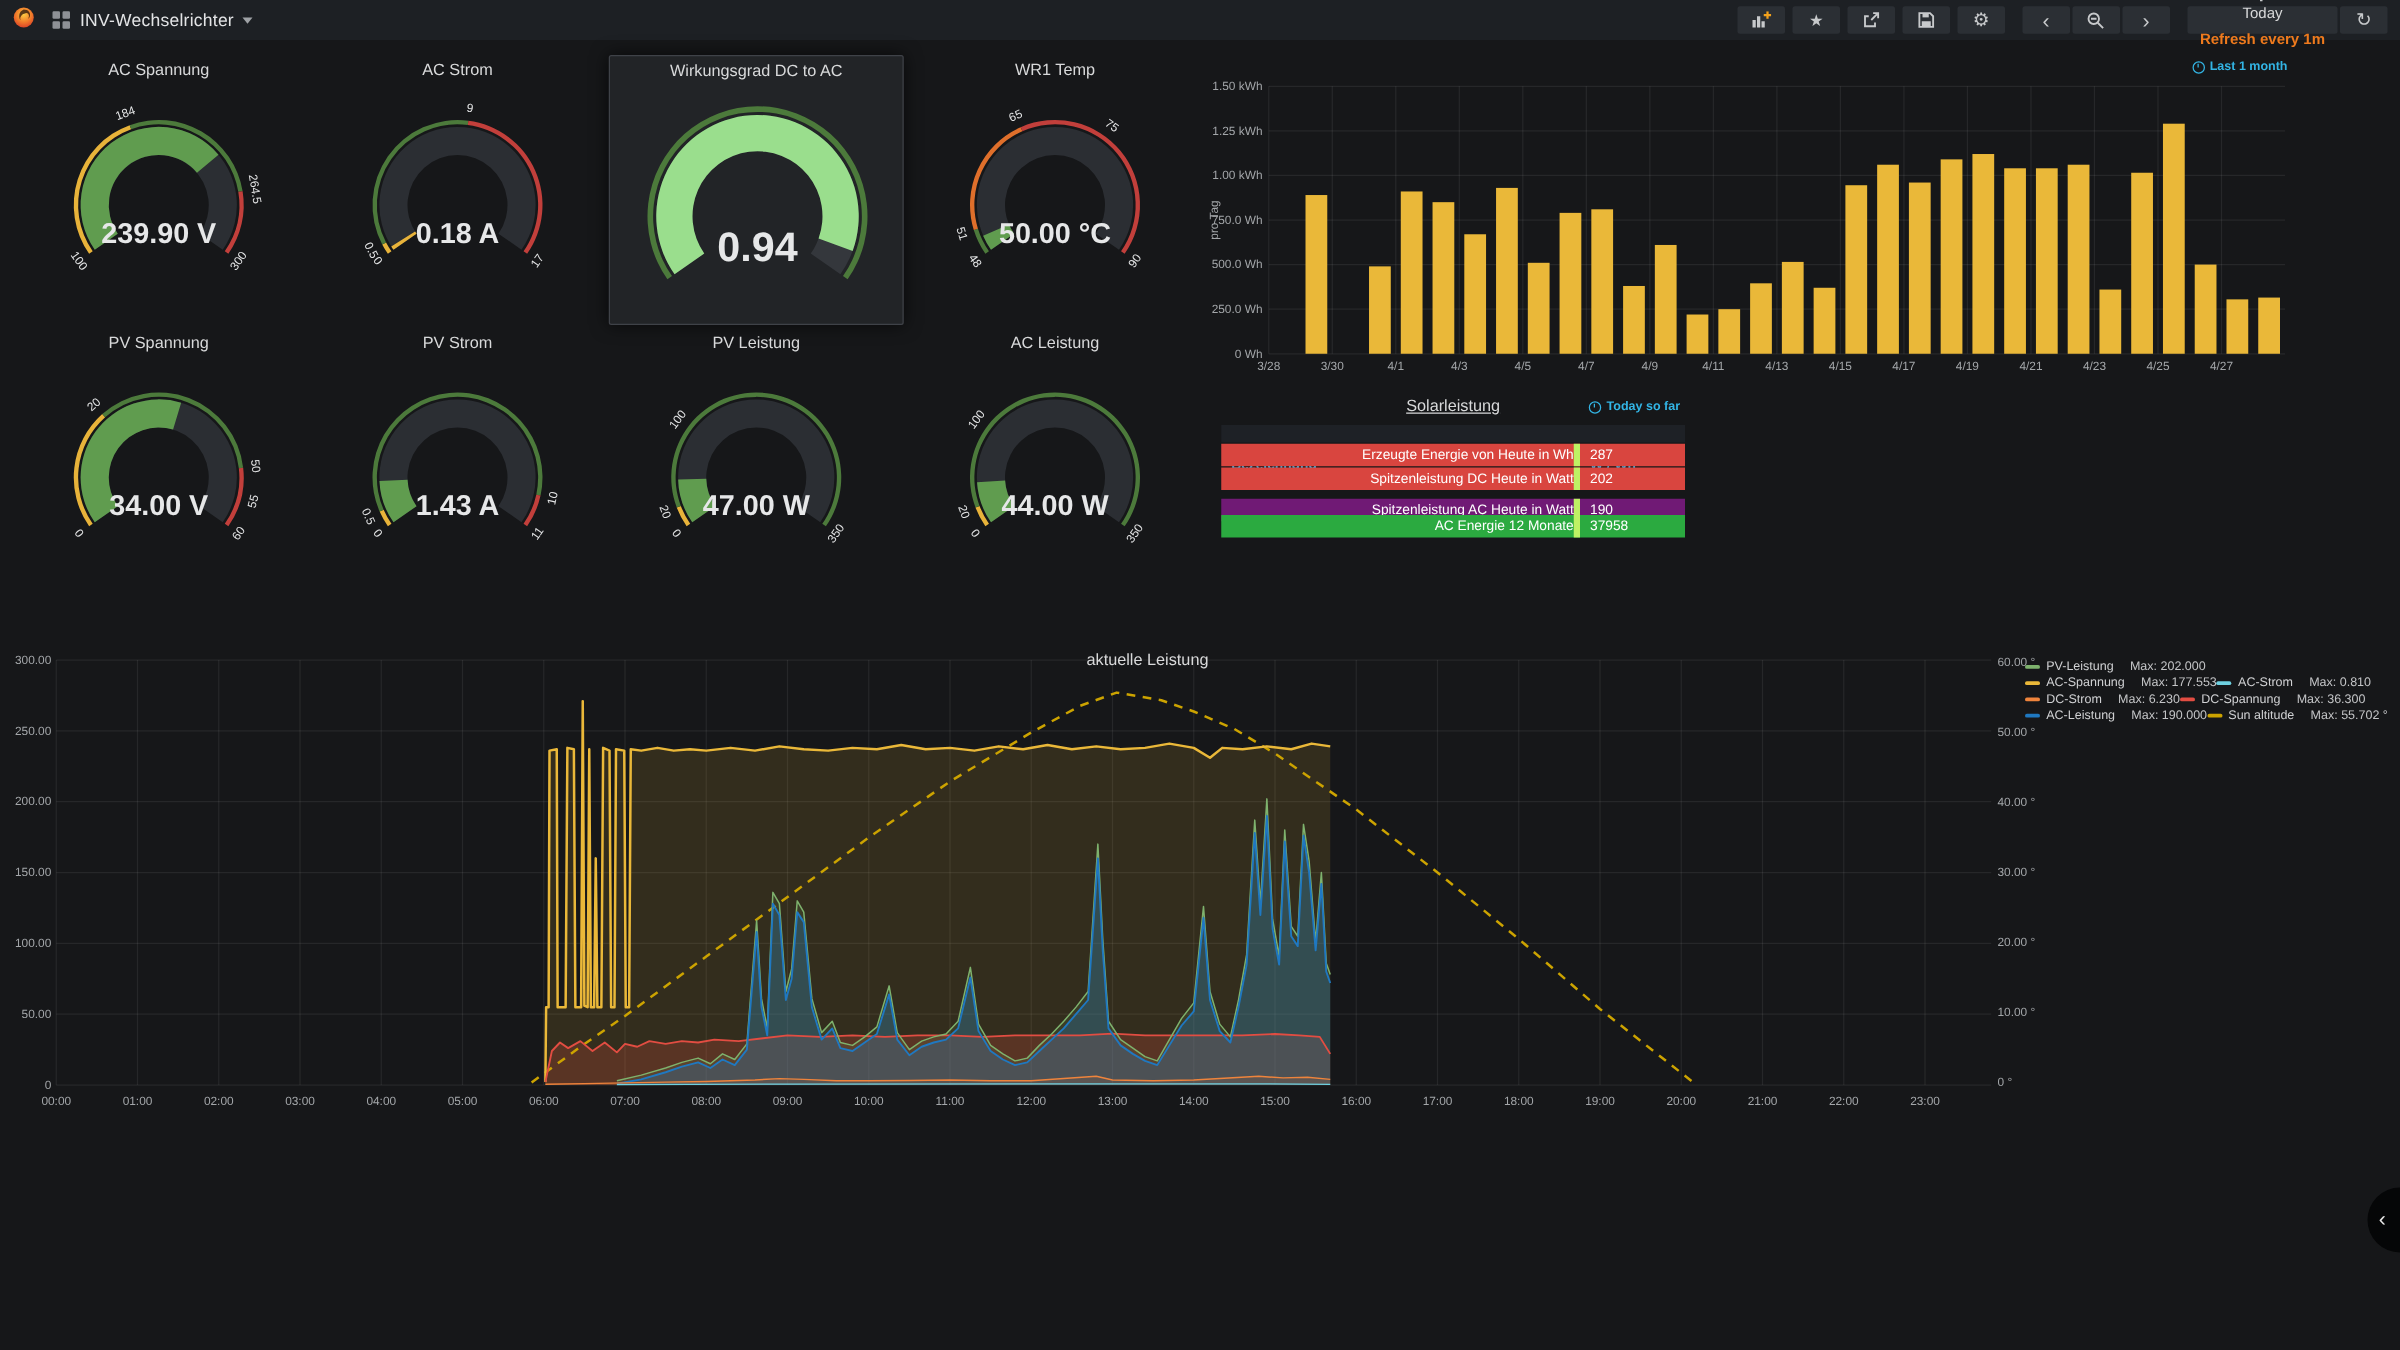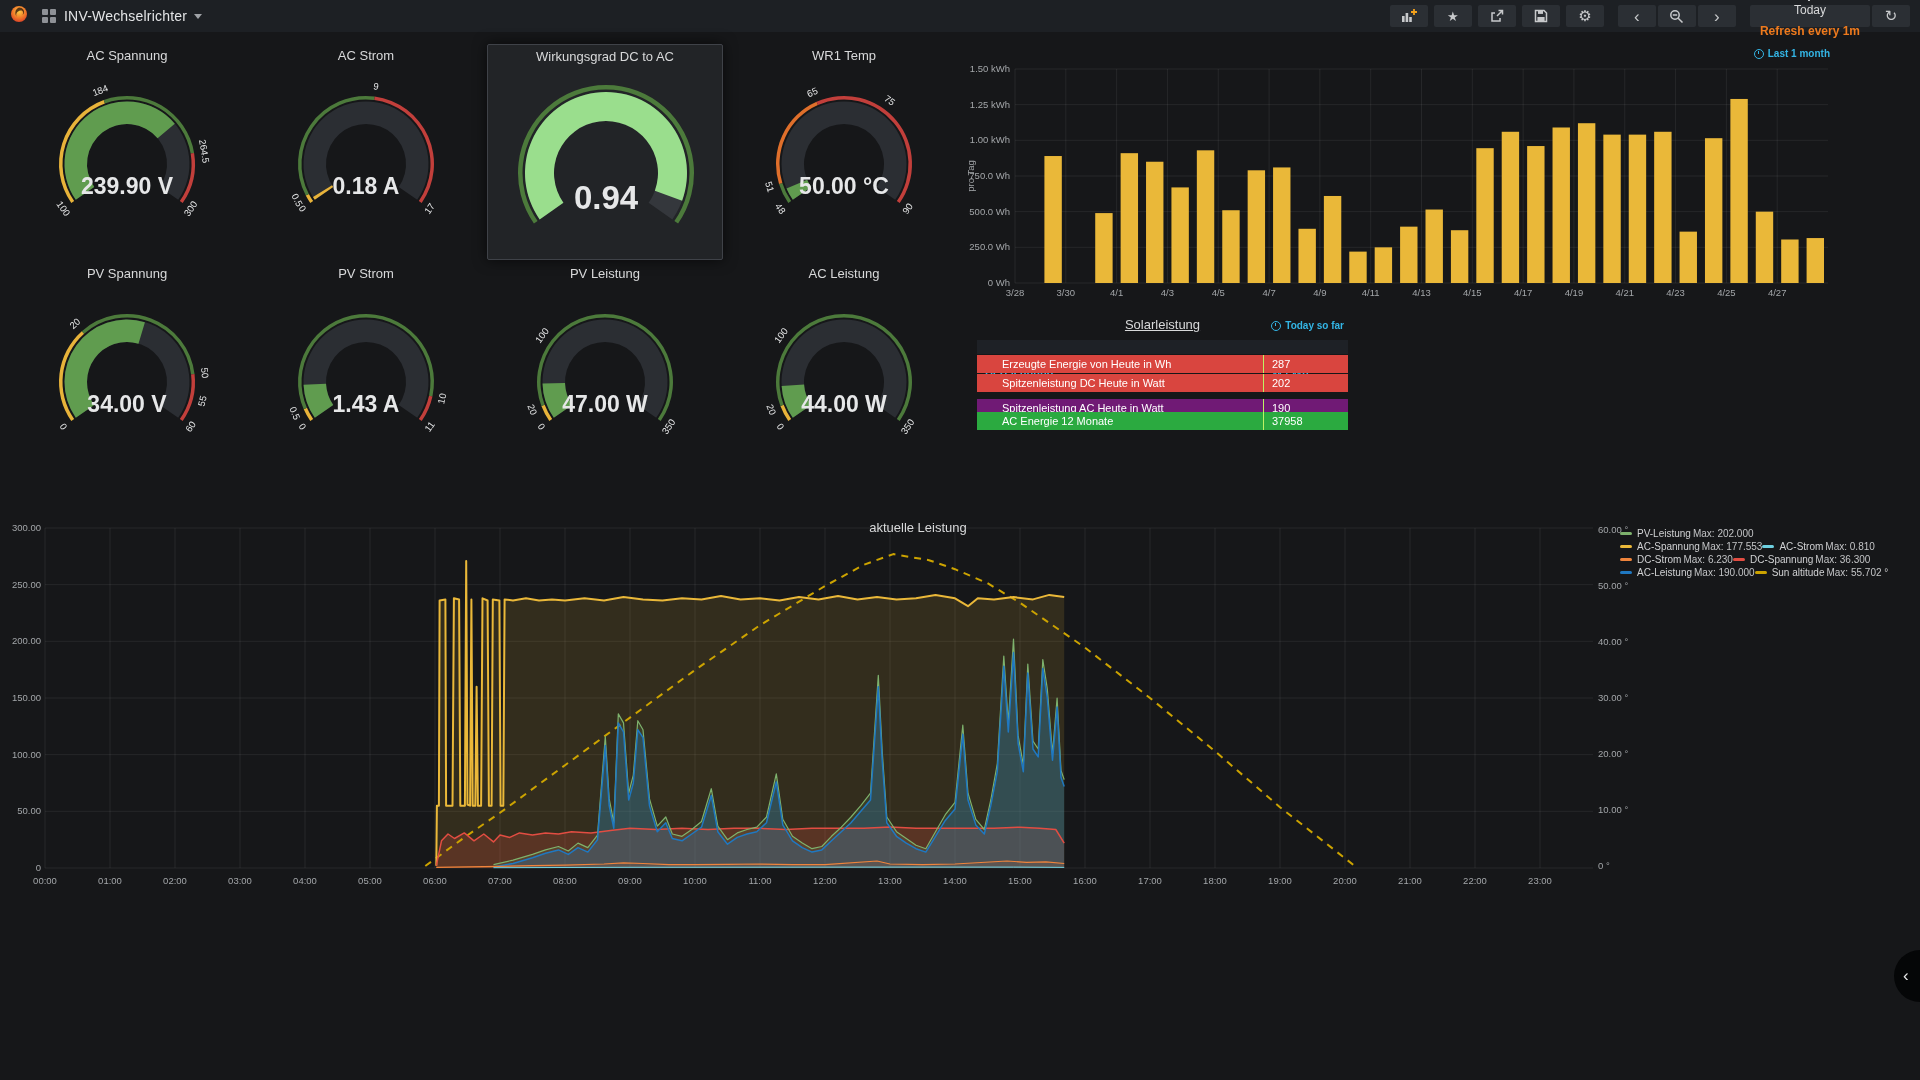--- a/index.html
+++ b/index.html
@@ -32,28 +32,28 @@
   .panel.hl{background:#222427;border:1px solid #3f4248;box-shadow:0 0 14px rgba(0,0,0,.65);border-radius:2px;}
   .gauge-value{fill:#e6e7e8;font-weight:bold;}
   .time-note{position:absolute;font-size:10px;font-weight:bold;color:#33b5e5;display:flex;align-items:center;gap:4px;}
   .time-note .mini-clock{width:8px;height:8px;border:1.2px solid #33b5e5;border-radius:50%;position:relative;}
   .time-note .mini-clock::after{content:"";position:absolute;left:2.8px;top:1px;width:1.2px;height:3px;background:#33b5e5;}
   
   #solar-table .hdr{position:absolute;left:0;right:0;height:14px;background:#1e2126;display:flex;}
   #solar-table .hdr span{font-size:11px;font-weight:bold;color:#33b5e5;line-height:14px;margin-top:25px;}
   .trow{position:absolute;left:0;right:0;height:18px;display:flex;}
   .trow .c1,.trow .c2{font-size:11px;color:#fff;line-height:18px;}
-  .trow .c1{width:287px;padding-left:25px;box-sizing:border-box;border-right:1px solid #bef264;}
+  .trow .c1{width:287px;padding-left:25px;box-sizing:border-box;border-right:5px solid #bef264;text-align:right;}
   .trow .c2{padding-left:8px;flex:1;}
   
   #legend{position:absolute;left:1620px;top:527px;font-size:10px;color:#d0d1d3;}
   .lrow{display:flex;height:13px;align-items:center;}
   .lentry{display:flex;align-items:center;min-width:108px;}
   .lswatch{width:12px;height:3px;border-radius:2px;margin-right:5px;flex:none;}
-  .lname{margin-right:2px;white-space:nowrap;}
+  .lname{margin-right:13px;white-space:nowrap;}
   .lmax{white-space:nowrap;color:#c3c4c6;}
   
   #fab{position:absolute;left:1894px;top:950px;width:52px;height:52px;border-radius:50%;
        background:#050607;display:flex;align-items:center;padding-left:9px;box-sizing:border-box;
        color:#e8e8e8;font-size:17px;cursor:pointer;}
   svg text{font-family:"Liberation Sans",sans-serif;}
 </style>
 </head>
 <body>
 

